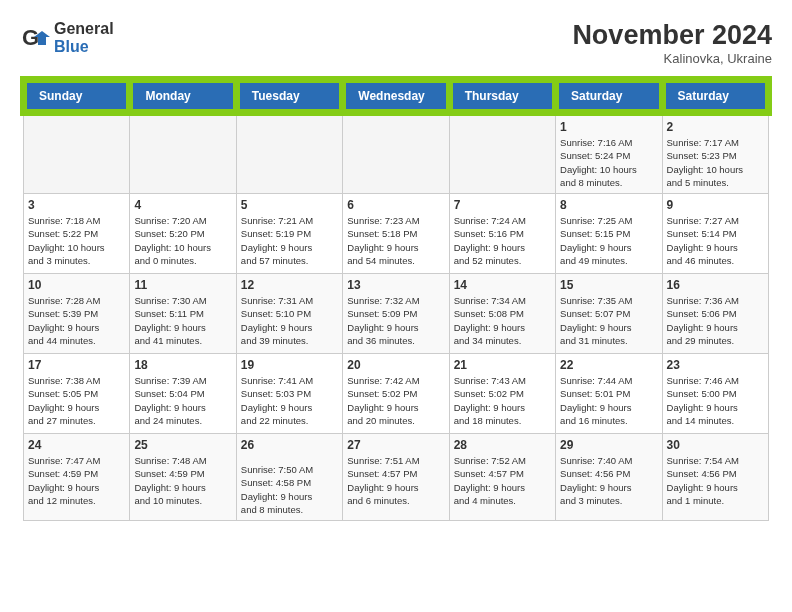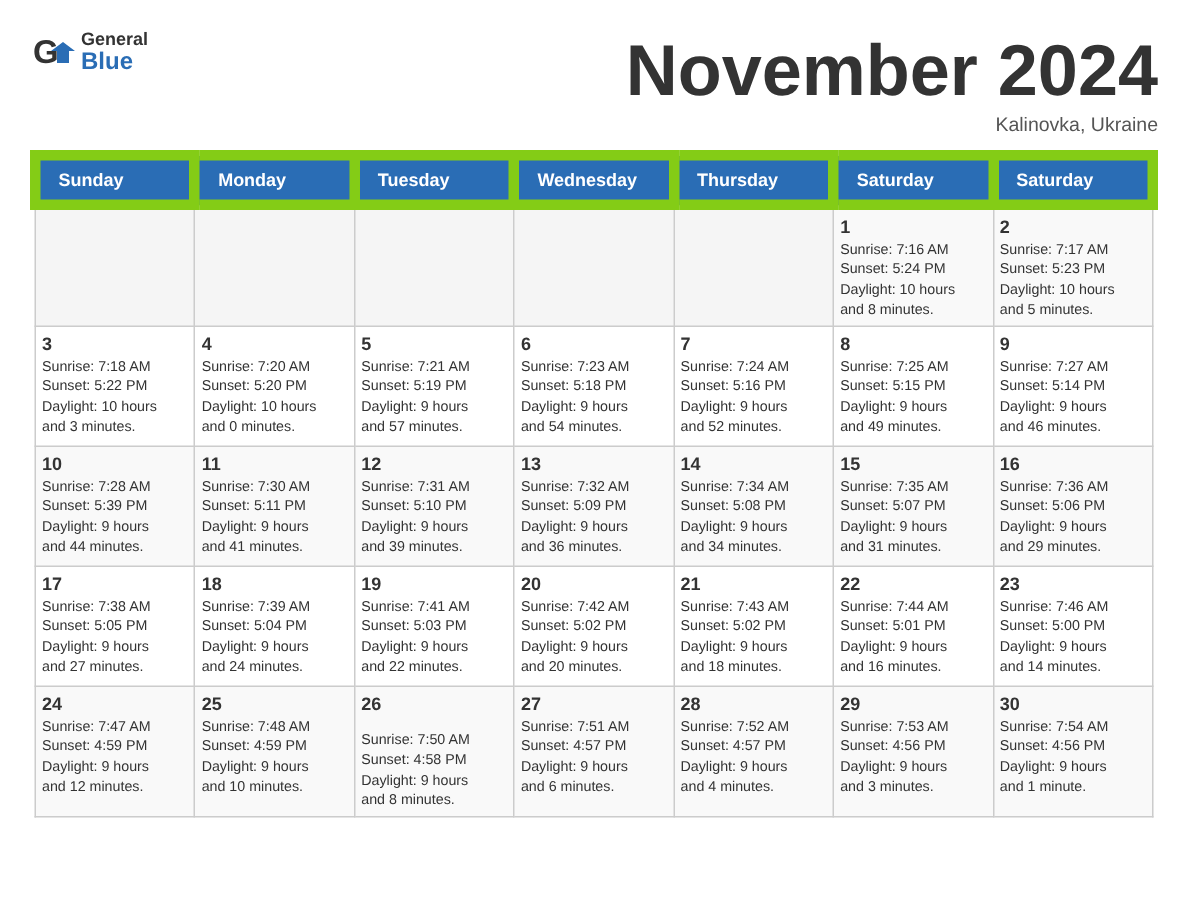--- a/index.html
+++ b/index.html
@@ -20,38 +20,38 @@
       display: flex;
       align-items: center;
       gap: 4px;
     }
     .logo-text {
       display: flex;
       flex-direction: column;
       line-height: 1.1;
     }
     .logo-general {
-      font-size: 12px;
+      font-size: 16px;
       font-weight: bold;
       color: #333;
     }
     .logo-blue {
       font-size: 16px;
       font-weight: bold;
       color: #2a6db5;
     }
     .logo-icon {
       width: 30px;
       height: 30px;
     }
     .title-block {
       text-align: right;
     }
     .month-title {
-      font-size: 48px;
+      font-size: 27px;
       font-weight: bold;
       color: #333;
     }
     .location {
       font-size: 13px;
       color: #555;
     }
     .calendar {
       width: 100%;
       border-collapse: collapse;
@@ -331,21 +331,21 @@
         </td>
         <td>
           <span class="day-number">28</span>
           <div class="day-info" style="white-space: pre-line;">Sunrise: 7:52 AM
 Sunset: 4:57 PM
 Daylight: 9 hours
 and 4 minutes.</div>
         </td>
         <td>
           <span class="day-number">29</span>
-          <div class="day-info" style="white-space: pre-line;">Sunrise: 7:53 AM
+          <div class="day-info" style="white-space: pre-line;">Sunrise: 7:40 AM
 Sunset: 4:56 PM
 Daylight: 9 hours
 and 3 minutes.</div>
         </td>
         <td>
           <span class="day-number">30</span>
           <div class="day-info" style="white-space: pre-line;">Sunrise: 7:54 AM
 Sunset: 4:56 PM
 Daylight: 9 hours
 and 1 minute.</div>

